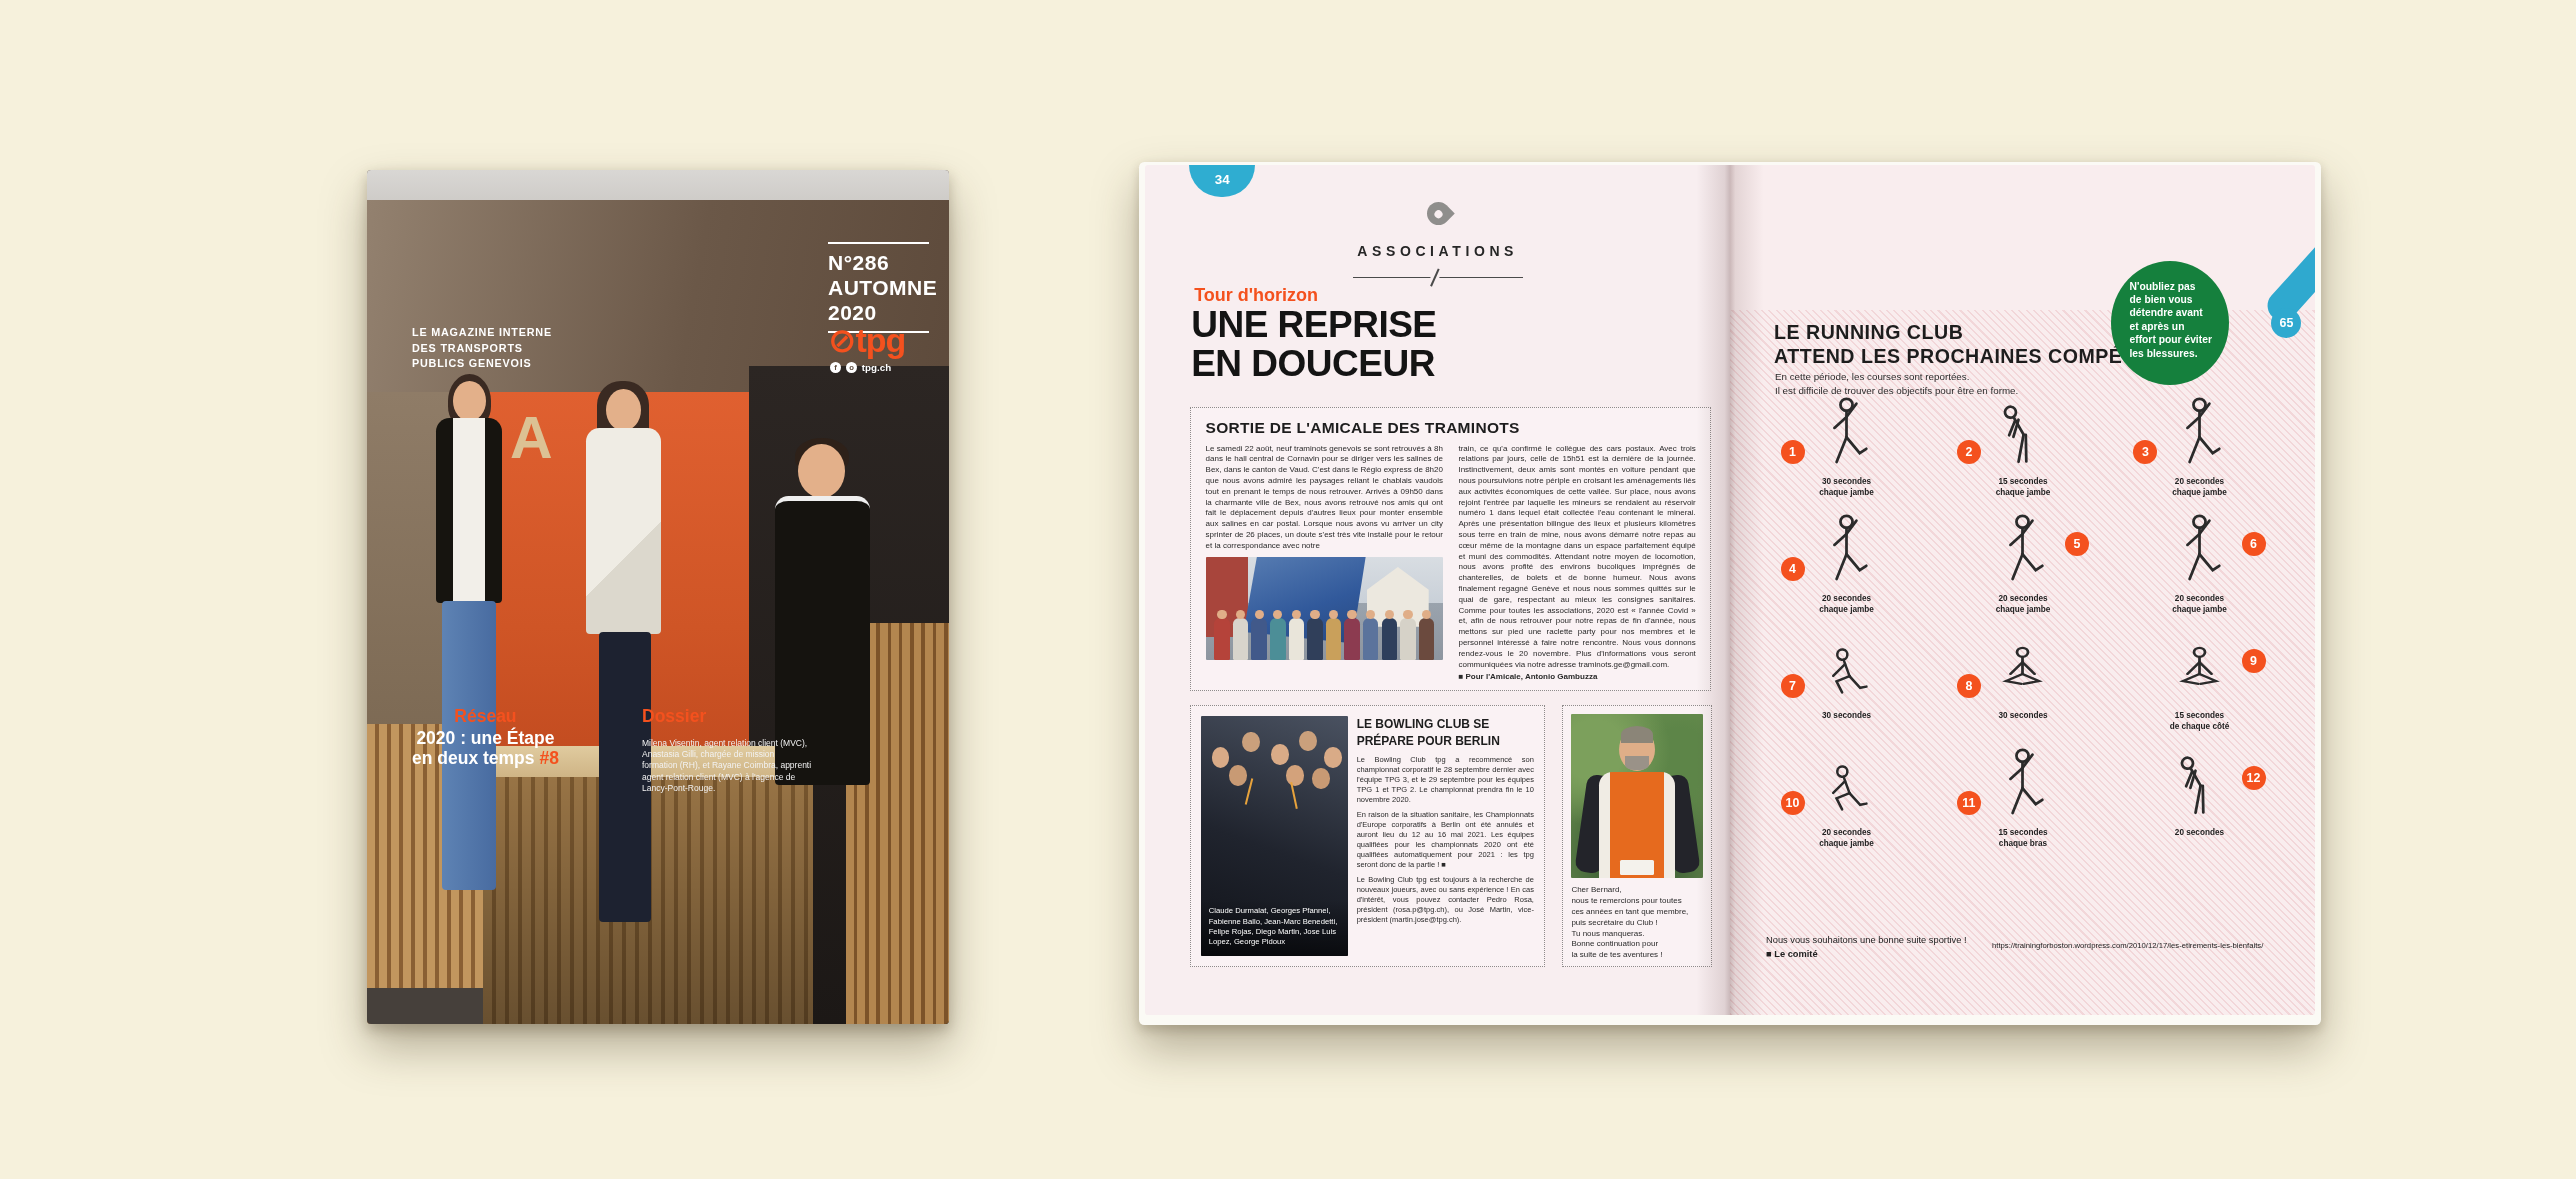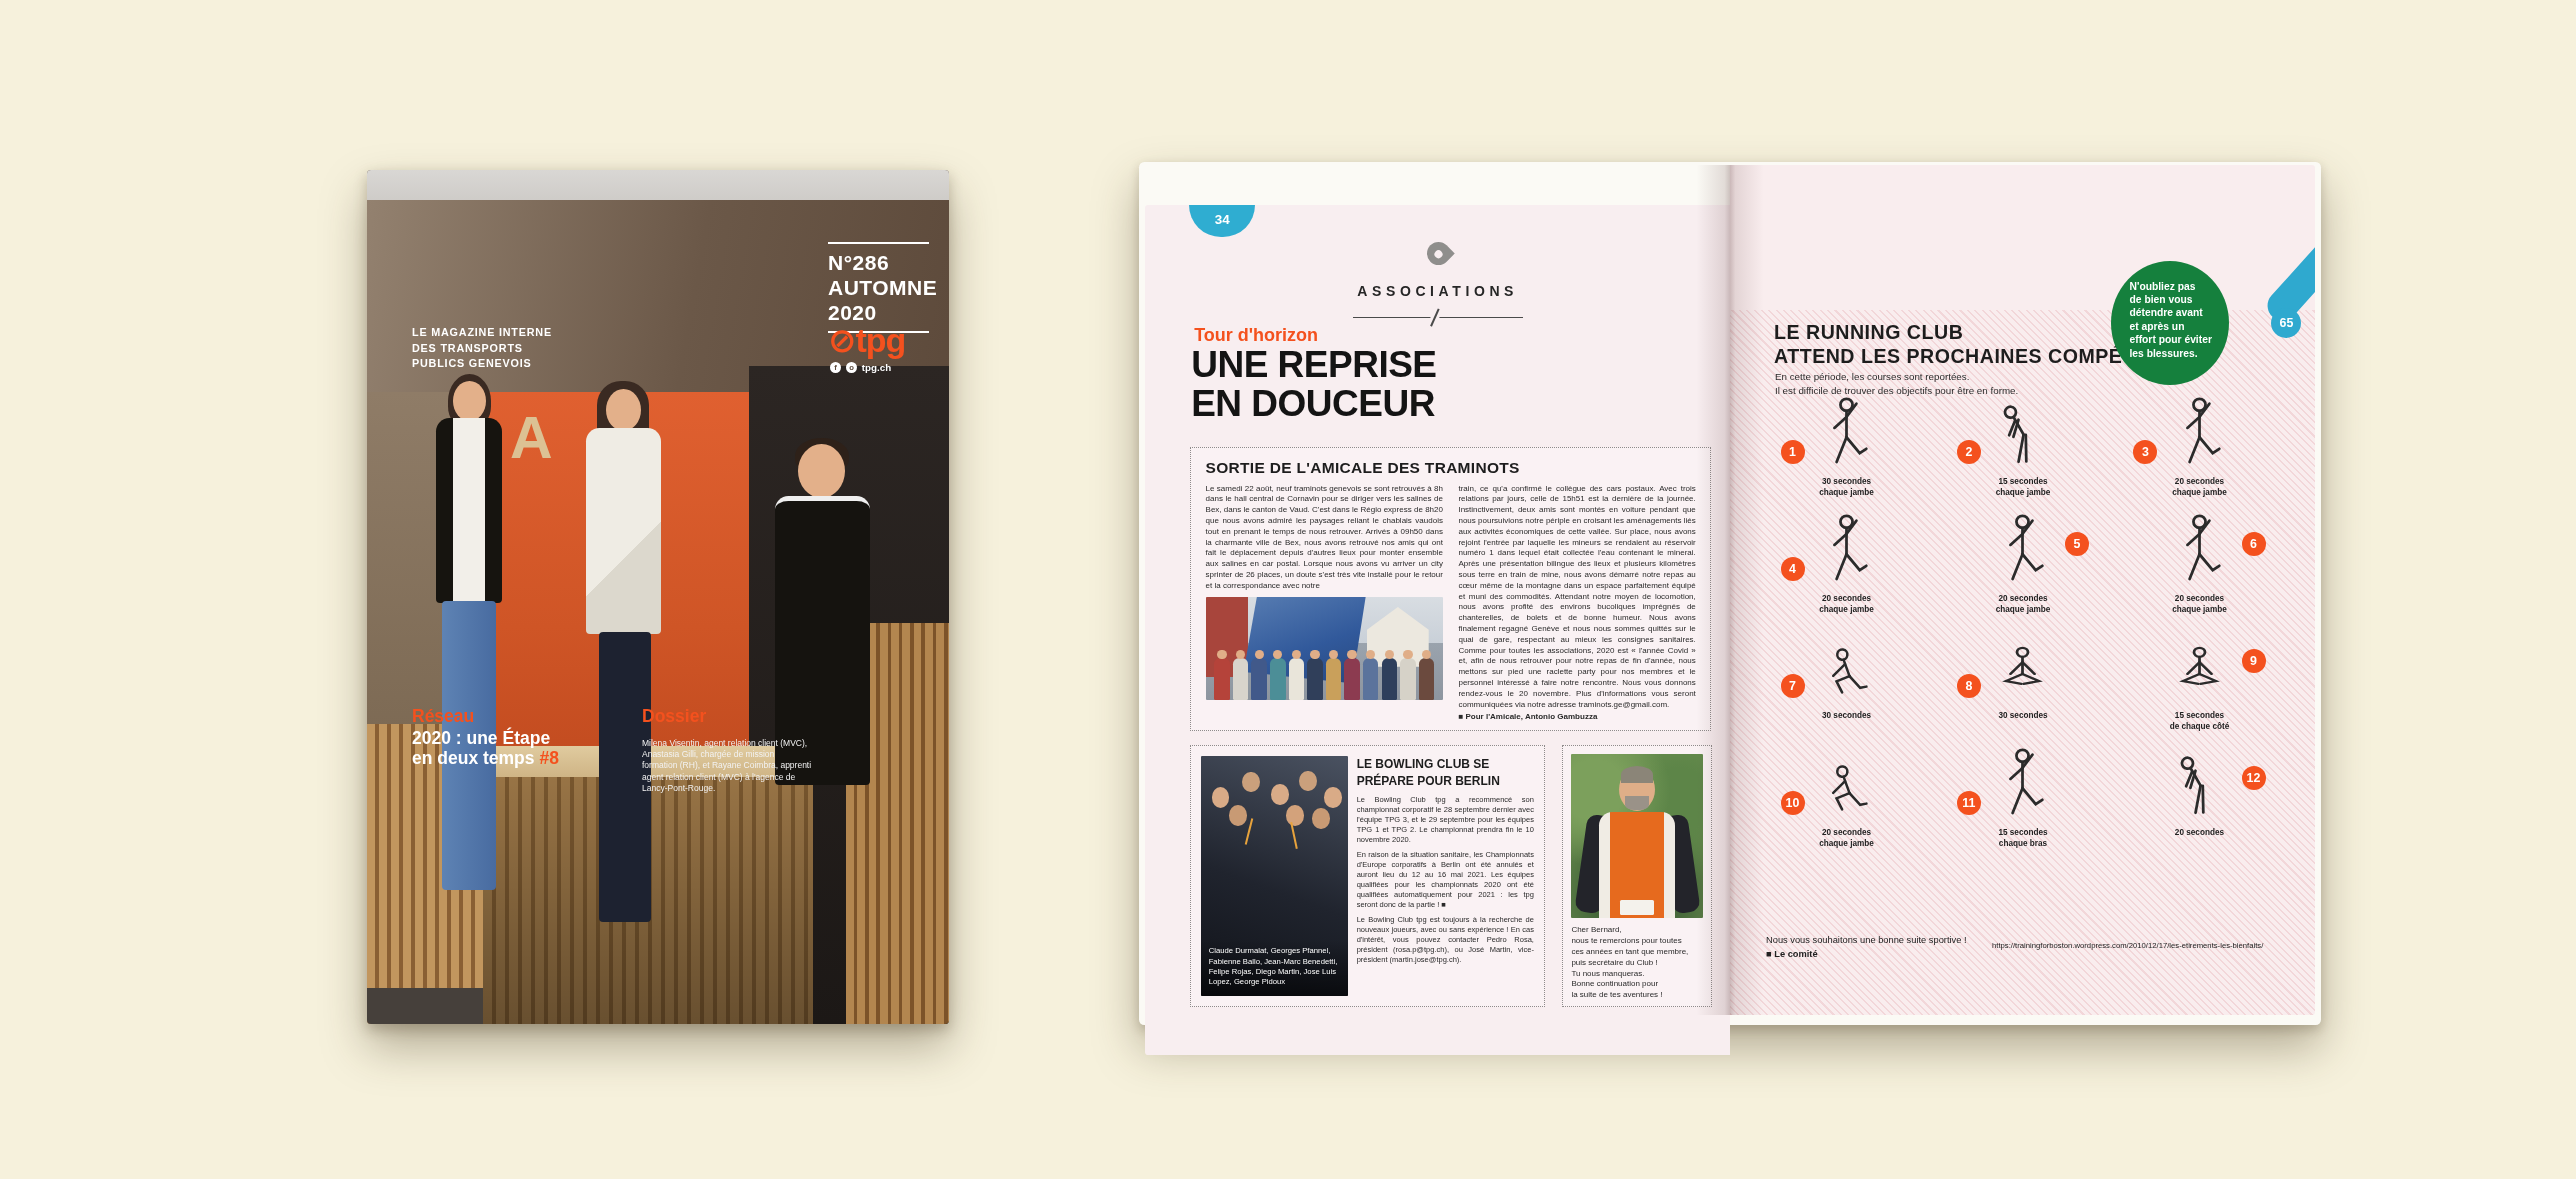--- a/index.html
+++ b/index.html
@@ -66,39 +66,39 @@
   .issue-rule { border-top:2.1px solid #fff; width:101px; }
   .issue-line { font-size:21px; font-weight:bold; letter-spacing:0.5px; line-height:25px; }
   .issue-block .issue-rule.bot { margin-top:5.2px; }
   .issue-block .pad { padding:6.2px 0 1px; }
   .tagline { position:absolute; left:45px; top:155px; z-index:9; color:#fff; font-size:10.8px; font-weight:bold; letter-spacing:0.8px; line-height:15.5px; }
   .tpg-logo { position:absolute; left:461px; top:150px; z-index:9; color:#f4511e; font-size:34px; font-weight:bold; letter-spacing:-1px; }
   .social-row { position:absolute; left:463px; top:192px; z-index:9; display:flex; align-items:center; gap:4.6px; color:#fff; }
   .soc-ic { width:11.3px; height:11.3px; border-radius:50%; background:#fff; color:#5d4a3b; font-size:7.7px; font-weight:bold; display:flex; align-items:center; justify-content:center; }
   .site-label { font-size:9.8px; font-weight:bold; }
 
-  .cover-sections { position:absolute; left:45px; top:536px; z-index:9; }
+  .cover-sections { position:absolute; left:45px; top:536px; z-index:9;text-align:center; }
   .cover-sections .section { margin-bottom:13.4px; }
   .sec-label { color:#f4511e; font-size:17.5px; font-weight:bold; line-height:21.6px; }
   .sec-line { color:#fff; font-size:17.5px; font-weight:bold; line-height:20.6px; }
   .sec-line .num { color:#f4511e; }
 
   .dossier { position:absolute; left:275px; top:536px; z-index:9; width:289px; }
   .dossier-title { color:#fff; font-size:28px; font-weight:bold; letter-spacing:0.3px; line-height:31px; }
   .dossier-title .num { color:#f4511e; }
   .dossier-caption { margin-top:10.3px; width:170px; color:#f2f2f2; font-size:8.5px; line-height:11.3px; }
 
   
   .spread {
     position:absolute; left:1139px; top:162px; width:1182px; height:863px;
     background:#fbfaf5; border-radius:5.2px;
     box-shadow:0 23px 46px rgba(60,45,20,.35), 0 4.1px 10.3px rgba(60,45,20,.2);
   }
   .page { position:absolute; top:3.1px; height:850px; overflow:hidden; }
-  .left-page  { left:6.2px;  width:585px; background:#f8eef0; border-radius:3.1px 0 0 3.1px;margin-top:40px; }
+  .left-page  { left:6.2px;  width:585px; background:#f8eef0; border-radius:3.1px 0 0 3.1px; }
   .right-page { left:591px; width:585px; background:#f9edee; border-radius:0 3.1px 3.1px 0; }
   .spread::before { content:''; position:absolute; left:50%; transform:translateX(-50%);
     top:3.1px; bottom:10.3px; width:67px; z-index:40; pointer-events:none;
     background:linear-gradient(90deg,transparent,rgba(95,60,60,.16) 42%,rgba(95,60,60,.30) 50%,rgba(95,60,60,.14) 58%,transparent); }
 
   
   .badge34 { position:absolute; left:44px; top:0; width:66px; height:32px;
     background:#2fadd1; border-radius:0 0 33px 33px; color:#fff;
     font-size:13.4px; font-weight:bold; display:flex; align-items:flex-start; justify-content:center; padding-top:7.2px; }
   .pin { position:absolute; left:282px; top:37px; width:23px; height:23px;

